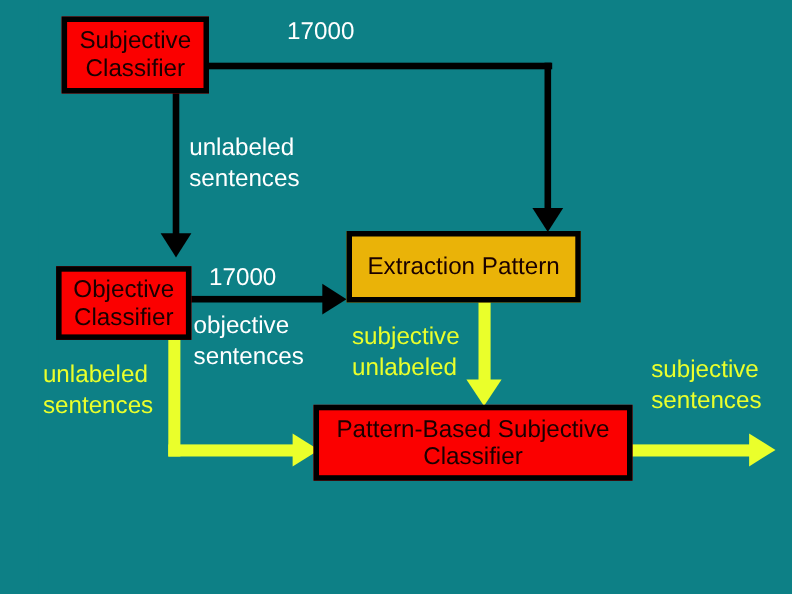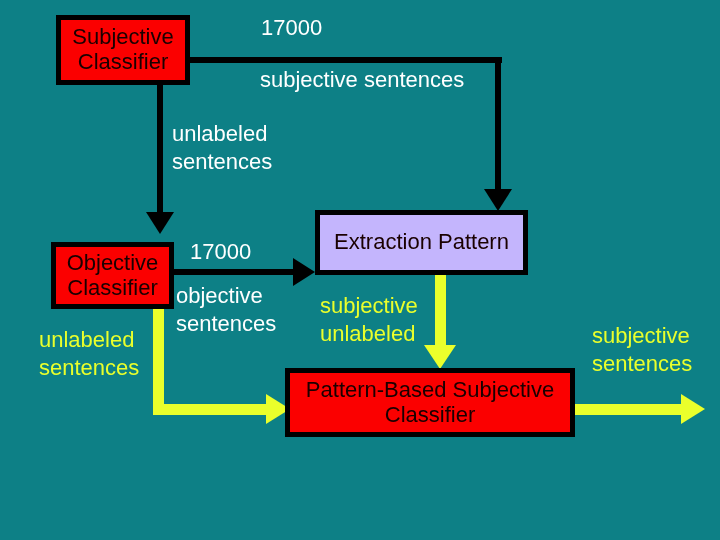--- a/index.html
+++ b/index.html
@@ -144,36 +144,35 @@
       </span>
   </div>
 
   <div class="box" id="box-objective-classifier" style="background: rgb(251, 0, 0); border-color: rgb(0, 0, 0); color: rgb(26, 0, 0);">
     <span>
         <span>Objective</span>
         <span>Classifier</span>
       </span>
   </div>
 
-  <div class="box" id="box-extraction-pattern-learner" style="background: #c4b5fd; border-color: rgb(0, 0, 0); color: rgb(26, 0, 0);">
+  <div class="box" id="box-extraction-pattern-learner" style="background: #eab308; border-color: rgb(0, 0, 0); color: rgb(26, 0, 0);">
     <span>
         <span>Extraction Pattern</span>
       </span>
   </div>
 
   <div class="box" id="box-pattern-based-subjective-classifier" style="background: rgb(251, 0, 0); border-color: rgb(0, 0, 0); color: rgb(26, 0, 0);">
     <span>
         <span>Pattern-Based Subjective</span>
         <span>Classifier</span>
       </span>
   </div>
 
   <div class="label white" id="label-17000-top" style="color: rgb(255, 255, 255);">17000</div>
 
-  <div class="label white" id="label-subjective-sentences" style="color: rgb(255, 255, 255);">subjective sentences</div>
 
   <div class="label white" id="label-unlabeled-sentences-top" style="color: rgb(255, 255, 255);">
     <div>unlabeled</div>
     <div>sentences</div>
   </div>
 
   <div class="label white" id="label-17000-mid" style="color: rgb(255, 255, 255);">17000</div>
 
   <div class="label white" id="label-objective-sentences" style="color: rgb(255, 255, 255);">
     <div>objective</div>

